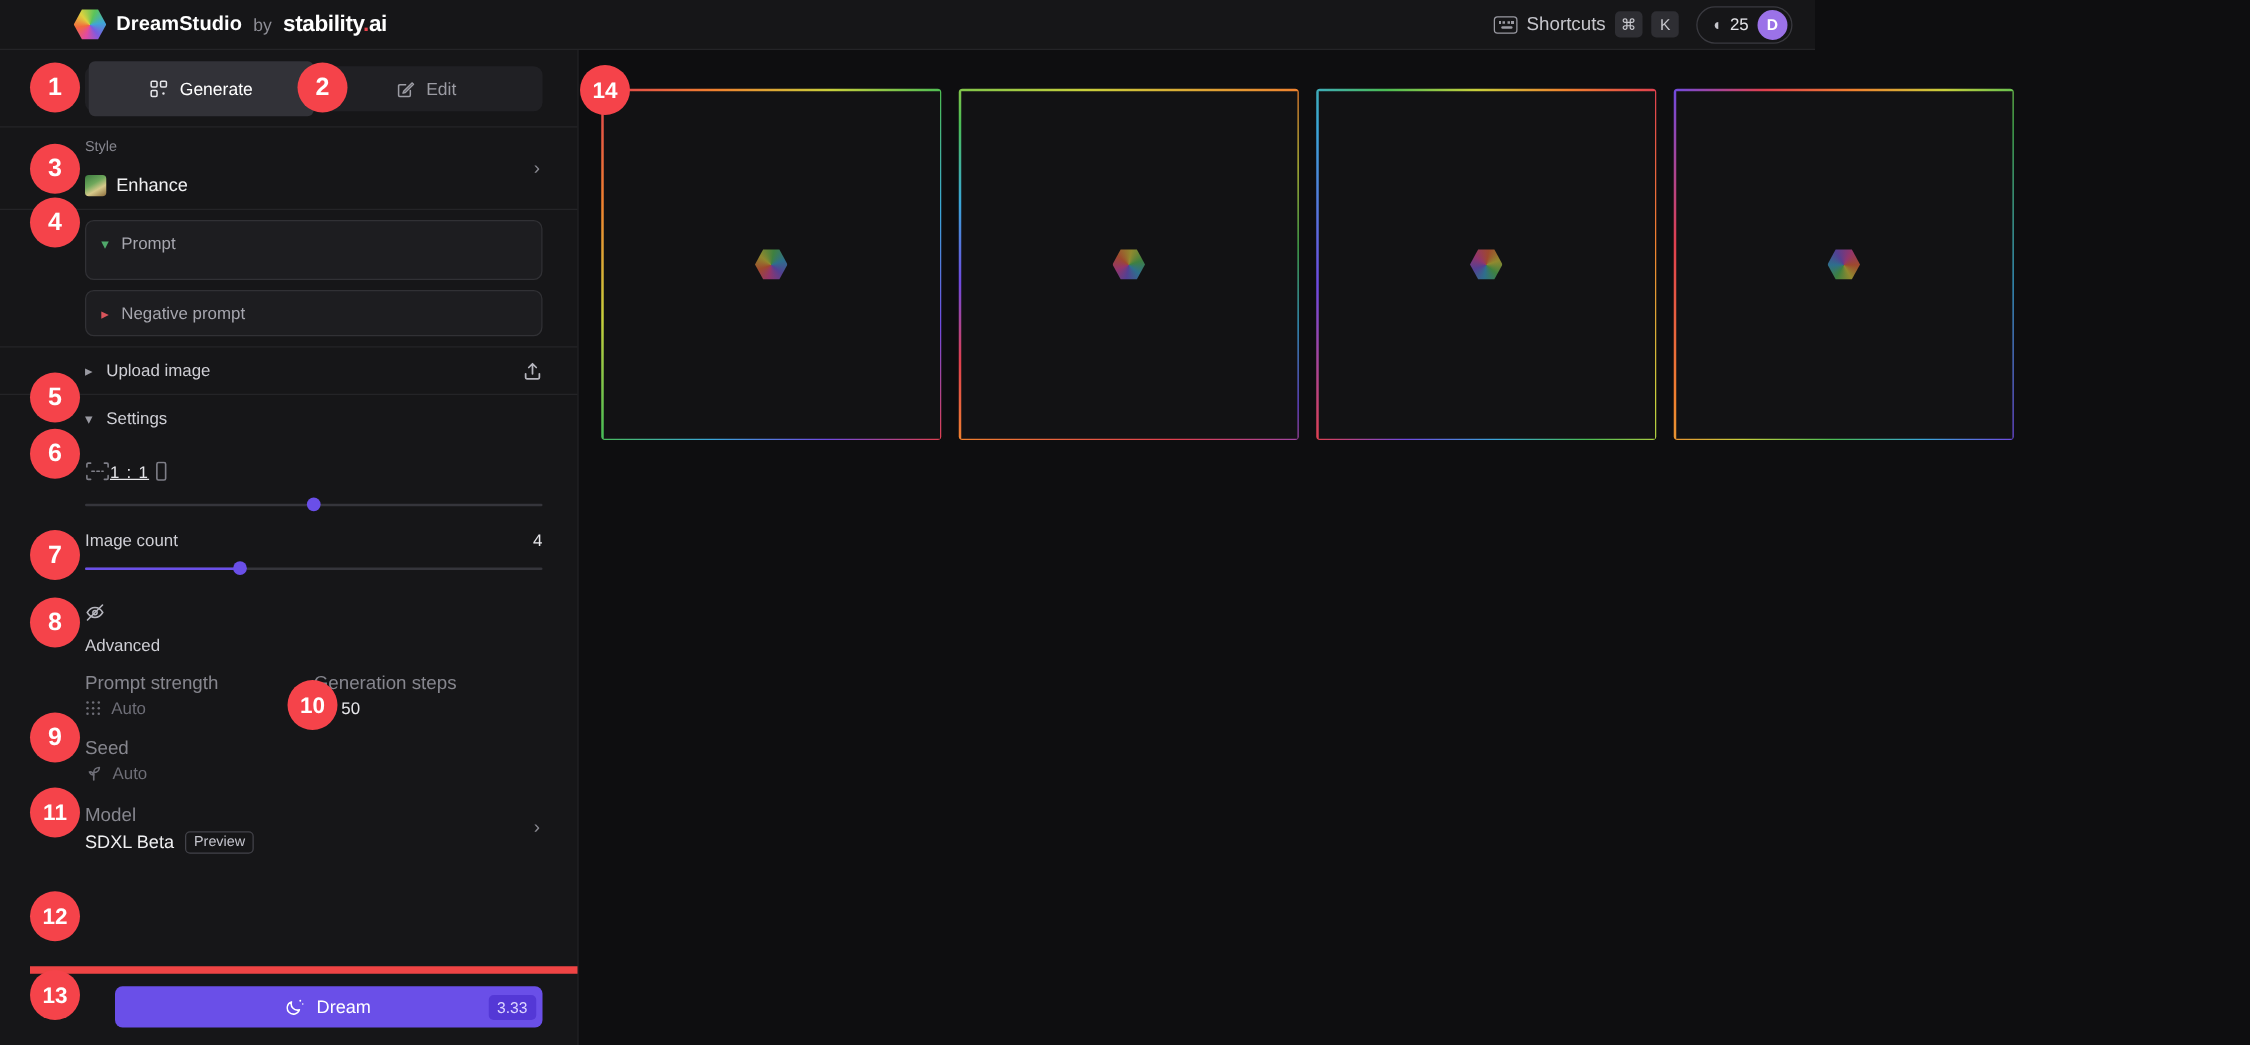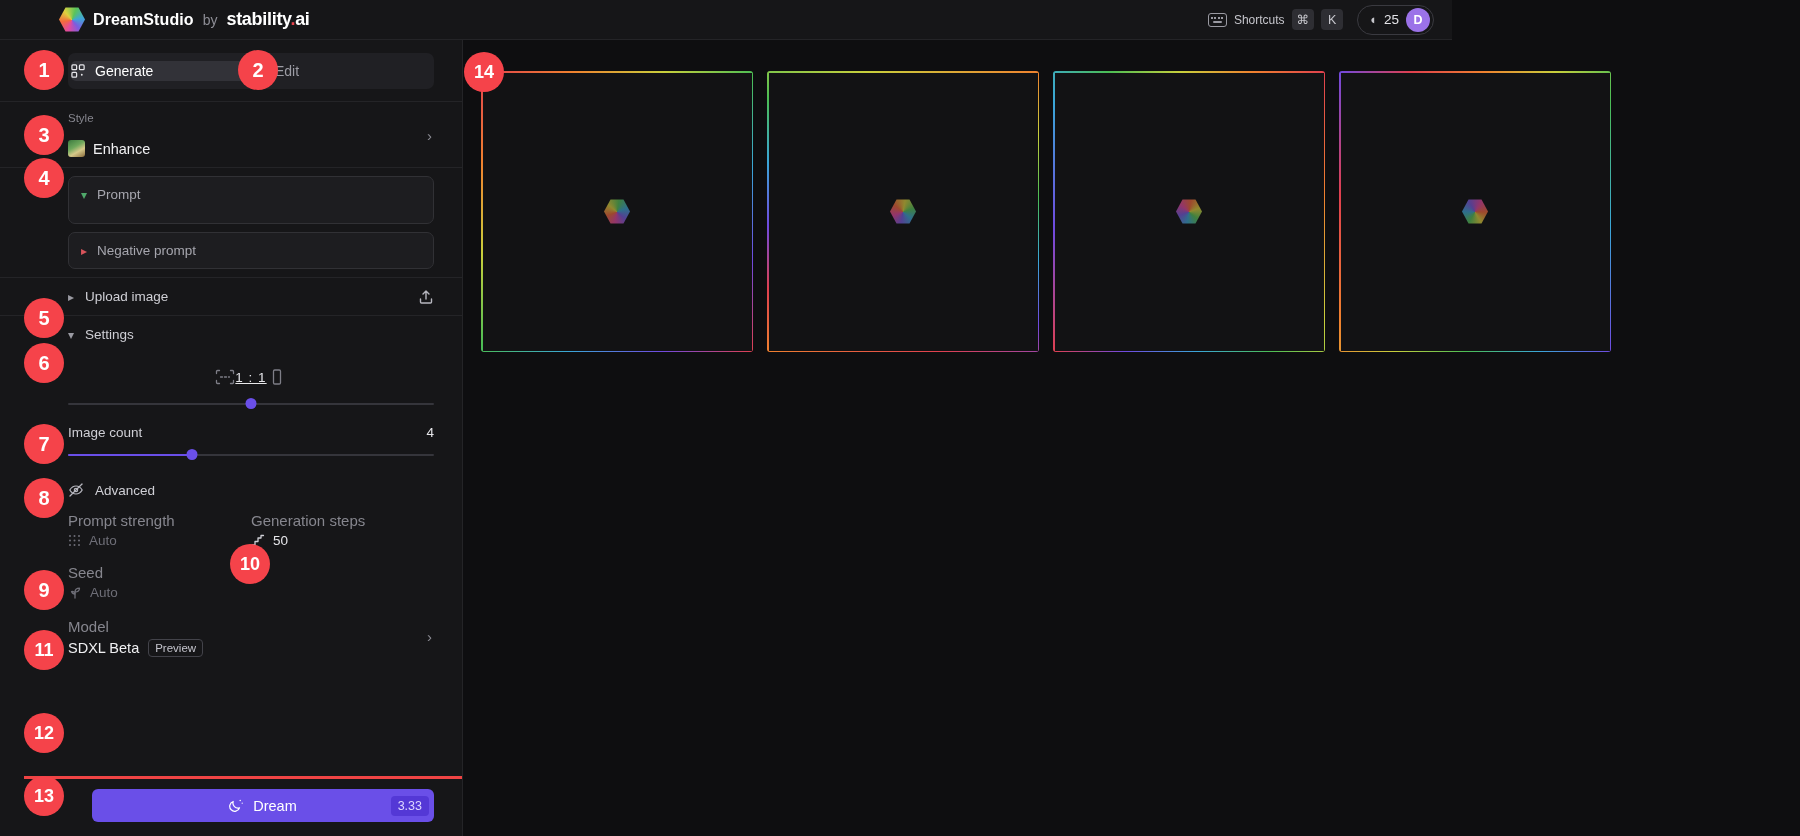--- a/index.html
+++ b/index.html
@@ -41,21 +41,21 @@
   }
   .kbd-icon::before {
     content: ""; position: absolute; left: 2.5px; top: 3px;
     width: 12px; height: 2px;
     border-top: 2px dotted #9a9aa2;
   }
   .kbd-icon::after {
     content: ""; position: absolute; left: 4.5px; bottom: 2.5px;
     width: 9px; height: 2px; background: #9a9aa2; border-radius: 1px;
   }
-  .shortcuts-label { font-size: 12px; color: #c6c6cc; }
+  .shortcuts-label { font-size: 15px; color: #c6c6cc; }
   .keycap {
     background: #2e2e33; border-radius: 4px;
     min-width: 22px; height: 21px;
     display: flex; align-items: center; justify-content: center;
     font-size: 12.5px; color: #c8c8ce; padding: 0 5px;
   }
   .credit-pill {
     display: flex; align-items: center; gap: 7px;
     border: 1px solid #3a3a40; border-radius: 999px;
     height: 30px; padding: 0 3px 0 11px;
@@ -80,22 +80,22 @@
   }
   .canvas { flex: 1; background: #0e0e10; position: relative; }
 
   
   .tabs {
     margin: 13px 28px 0 68px;
     height: 36px; background: #202024; border-radius: 7px;
     display: flex; align-items: center; padding: 3px;
   }
   .tab {
-    flex: 1; height: 20px; border-radius: 5px;
-    display: flex; align-items: center; gap: 9px;
+    flex: 1; height: 44px; border-radius: 5px;
+    display: flex; align-items: center; justify-content: center; gap: 9px;
     font-size: 14px; color: #9c9ca4; cursor: pointer;
   }
   .tab.active { background: #323238; color: #fff; }
   .tab-ico { width: 15px; height: 15px; display: block; }
   .divider { height: 1px; background: #242427; margin: 0 0 0 0; }
   .label-sm { font-size: 11.5px; color: #86868e; margin-bottom: 16px; }
 
   .style-row {
     padding: 10px 28px 10px 68px;
     display: flex; align-items: flex-start; flex-direction: column;
@@ -133,21 +133,21 @@
   .accordion-row {
     padding: 11px 28px 11px 68px;
     display: flex; align-items: center; gap: 11px;
     font-size: 13.5px; color: #cfcfd5; cursor: pointer; position: relative;
   }
   .chev-gray { color: #9a9aa2; font-size: 12px; }
   .upload-ico { position: absolute; right: 28px; top: 50%; transform: translateY(-50%); }
 
   
   .ratio-block { padding: 12px 28px 0 68px; }
-  .ratio-top { display: flex; align-items: center; justify-content: center; height: 24px; text-decoration: underline; }
+  .ratio-top { display: flex; align-items: center; justify-content: flex-start; height: 24px; text-decoration: underline; }
   .ratio-val { font-size: 13.5px; color: #e6e6ea; letter-spacing: 1px; }
   .ico-box { width: 20px; height: 16px; }
   .slider { position: relative; height: 14px; margin-top: 8px; }
   .slider-track {
     position: absolute; top: 6px; left: 0; right: 0; height: 2px;
     background: #35353b; border-radius: 2px;
   }
   .slider-fill {
     position: absolute; top: 6px; left: 0; height: 2px;
     background: #6a4fe8; border-radius: 2px;
@@ -157,41 +157,41 @@
     background: #6a4fe8; transform: translateX(-50%);
   }
   .count-block { padding: 14px 28px 0 68px; }
   .count-top { display: flex; align-items: center; justify-content: space-between; }
   .count-label { font-size: 13.5px; color: #cfcfd5; }
   .count-val { font-size: 13.5px; color: #e6e6ea; }
 
   
   .advanced-row {
     padding: 20px 28px 8px 68px;
-    display: flex; align-items: center; gap: 11px;
-    font-size: 13.5px; color: #cfcfd5; cursor: pointer;
+    display: flex; align-items: flex-start; gap: 11px;
+    font-size: 13.5px; color: #cfcfd5; cursor: pointer; flex-direction: column;
   }
   .adv-grid { padding: 6px 28px 0 68px; display: flex; }
   .adv-col { width: 50%; }
   .adv-label { font-size: 15px; color: #86868e; margin-bottom: 4px; }
   .adv-val { display: flex; align-items: center; gap: 8px; font-size: 13.5px; }
   .adv-val.muted { color: #6e6e77; }
   .adv-val.strong { color: #e6e6ea; }
 
   .seed-block { padding: 16px 28px 0 68px; }
   .model-block { padding: 18px 28px 14px 68px; position: relative; cursor: pointer; }
   .model-val { display: flex; align-items: center; gap: 9px; font-size: 14.5px; color: #f0f0f2; }
   .badge-preview {
     font-size: 11.5px; color: #c4c4cc;
     border: 1px solid #43434a; border-radius: 4px;
     padding: 2px 6px;
   }
 
   
-  .dream-wrap { padding: 10px 28px 14px 68px; border-top: 3px solid #ef4444; margin-left: 24px; }
+  .dream-wrap { padding: 10px 28px 14px 68px; border-top: 6px solid #ef4444; margin-left: 24px; }
   .dream-btn {
     height: 33px; border-radius: 6px; background: #6a4fe8;
     display: flex; align-items: center; justify-content: center;
     position: relative; cursor: pointer;
   }
   .dream-label { font-size: 14.5px; color: #fff; display: flex; align-items: center; gap: 9px; }
   .dream-cost {
     position: absolute; right: 5px; top: 50%; transform: translateY(-50%);
     background: #5438d6; border-radius: 4px;
     font-size: 12.5px; color: #ddd6ff; padding: 3px 7px;

